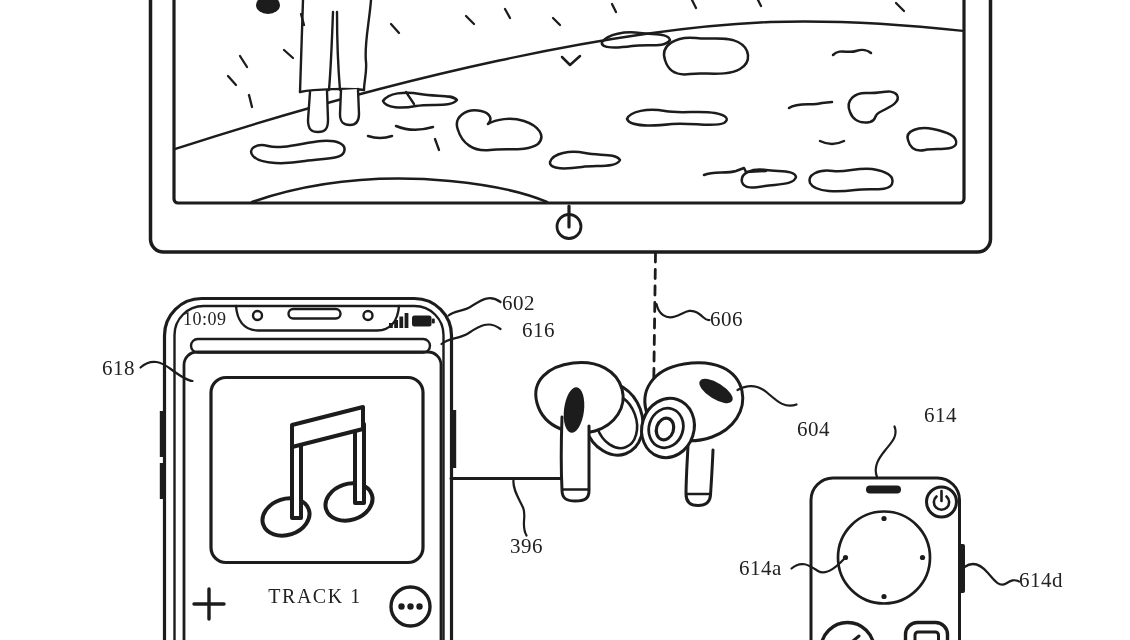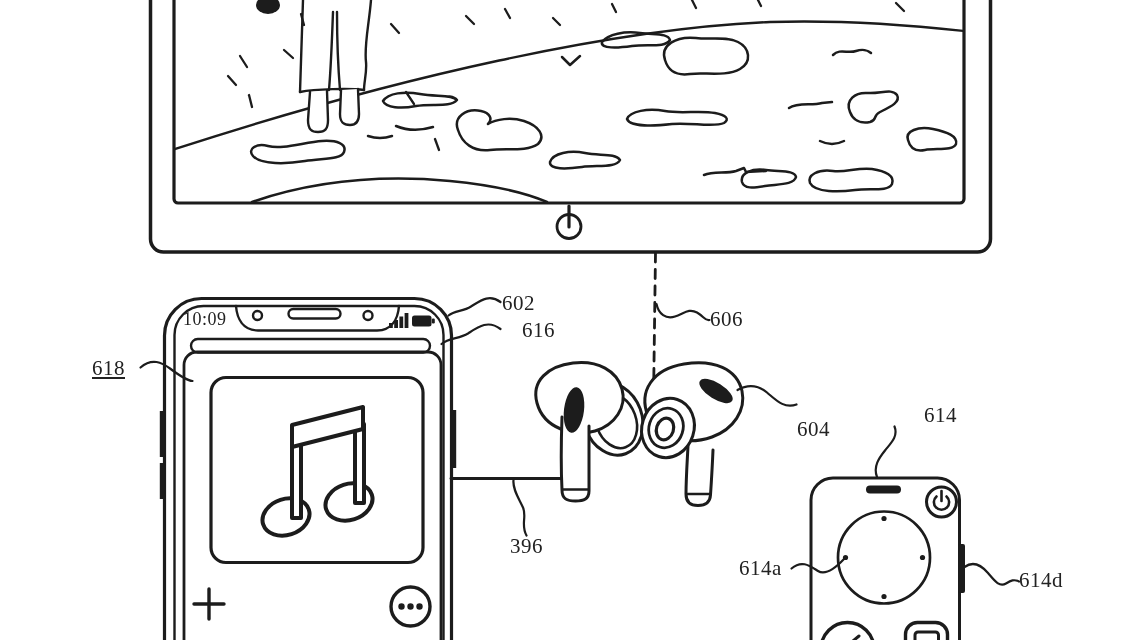--- a/index.html
+++ b/index.html
@@ -21,21 +21,21 @@
     position:absolute;
     font-size:21px;
     line-height:1;
     color:var(--label);
     letter-spacing:0.5px;
     white-space:nowrap;
   }
   .l602{left:502px;top:293px;}
   .l616{left:502px;top:320px;margin-left:20px;}
   .l606{left:710px;top:309px;}
-  .l618{left:92px;top:358px;text-decoration:underline;}
+  .l618{left:102px;top:358px;}
   .l604{left:797px;top:395px;margin-top:24px;}
   .l608{left:510px;top:536px;}
   .l614{left:878px;top:405px;margin-left:46px;}
   .l614a{left:739px;top:558px;}
   .l614d{left:1019px;top:570px;}
   .status-time{
     position:absolute;left:183px;top:310px;
     font-size:18px;line-height:1;color:var(--label);
     letter-spacing:0.5px;
     text-align:center;
@@ -253,15 +253,16 @@
   <div class="callout l618">618</div>
   <div class="callout l604">604</div>
   <div class="callout l608">396</div>
   <div class="callout l614">614</div>
   <div class="callout l614a">614a</div>
   <div class="callout l614d">614d</div>
 
   <div class="status-time">10:09</div>
 
   <div class="now-playing">
+    <div class="t1">TRACK 1</div>
   </div>
 
 </div>
 
 </body></html>

